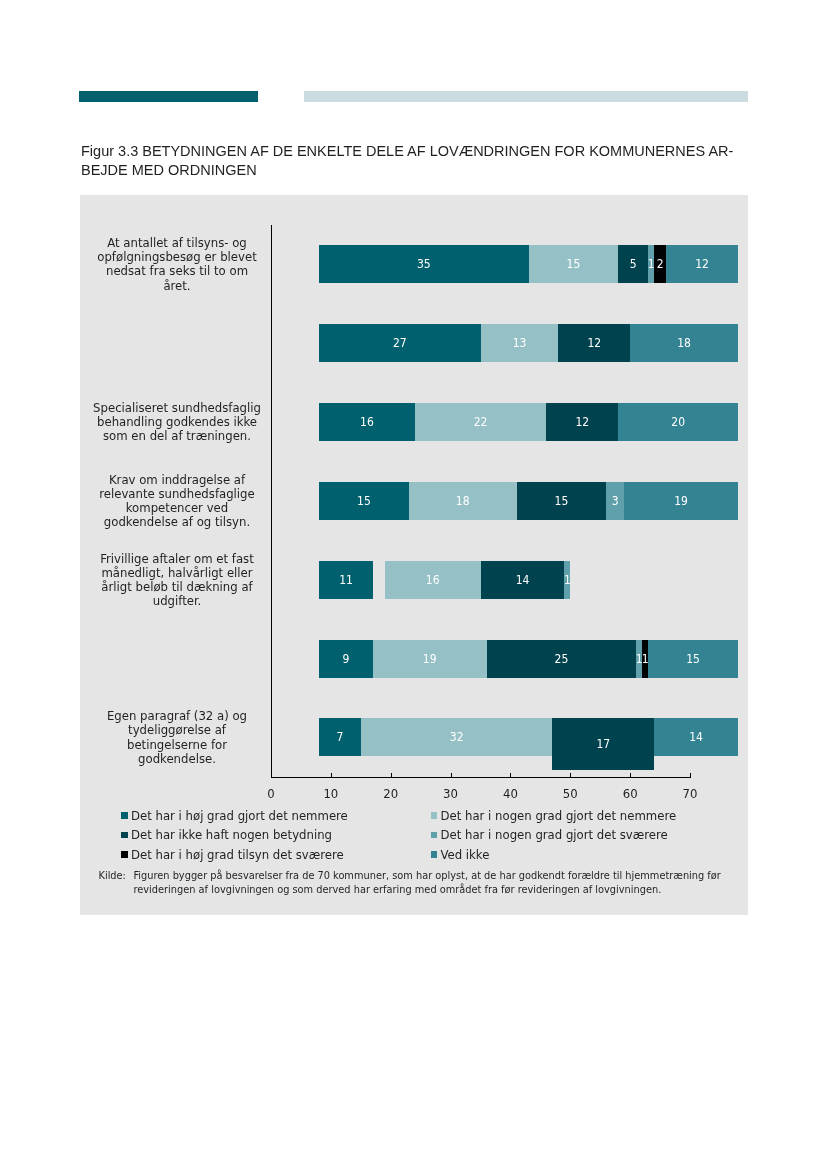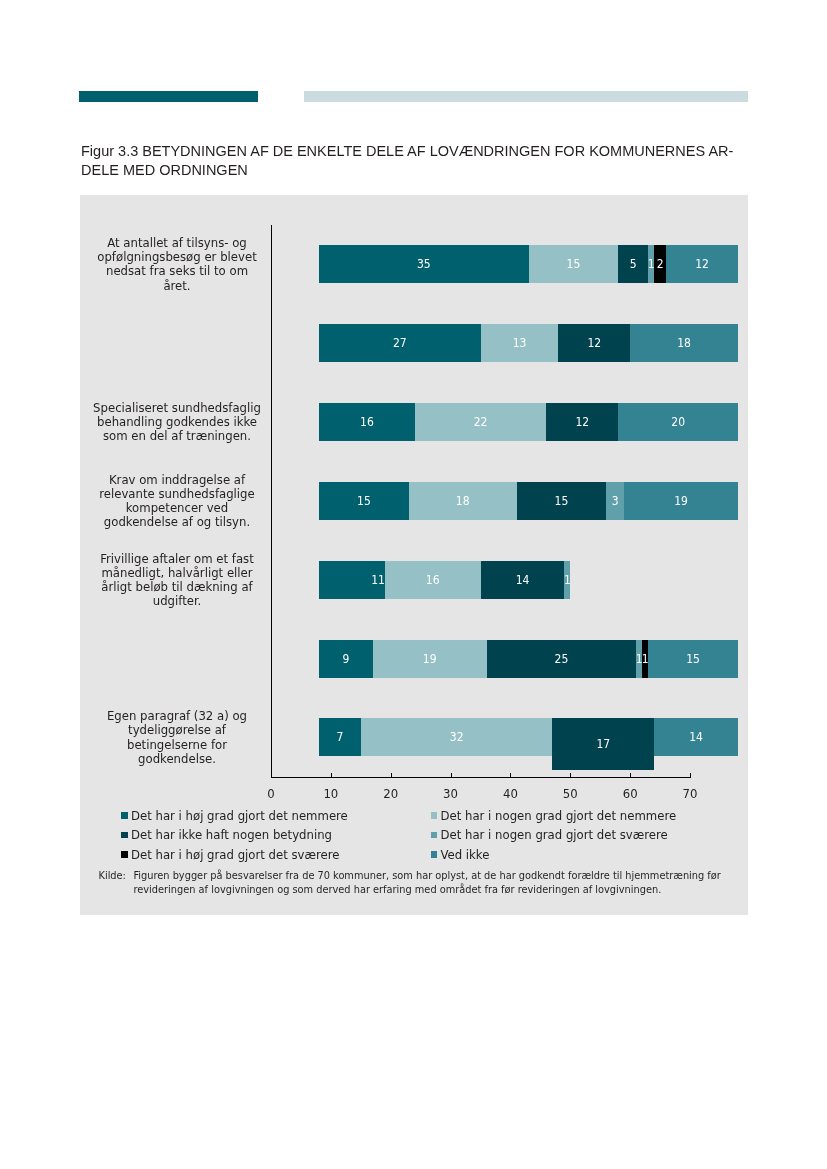--- a/index.html
+++ b/index.html
@@ -52,21 +52,21 @@
 </head>
 <body>
 
 <div class="page">
 
   <div class="hdr-dark" style="background: rgb(0, 96, 110);"></div>
   <div class="hdr-light" style="background: rgb(203, 220, 225);"></div>
 
   <div class="fig-title">
     <div>Figur 3.3 BETYDNINGEN AF DE ENKELTE DELE AF LOVÆNDRINGEN FOR KOMMUNERNES AR-</div>
-    <div>DELE MED ORDNINGEN</div>
+    <div>BEJDE MED ORDNINGEN</div>
   </div>
 
   <div class="panel" style="background: rgb(229, 229, 229);">
     <div class="axis-v"></div>
     <div class="axis-h"></div>
     <div id="bars">
         <div class="barrow" style="top: 50.3px; left: 191px; width: 419px; height: 38px;">
           <div class="seg" style="left: 0px; width: 209.5px; height: 38px; background: rgb(0, 96, 110); color: rgb(255, 255, 255);">35</div>
           <div class="seg" style="left: 209.5px; width: 89.7857px; height: 38px; background: rgb(149, 192, 198); color: rgb(255, 255, 255);">15</div>
           <div class="seg" style="left: 299.286px; width: 29.9286px; height: 38px; background: rgb(0, 66, 78); color: rgb(255, 255, 255);">5</div>
@@ -90,21 +90,21 @@
         </div>
         <div class="barrow" style="top: 286.85px; left: 191px; width: 419px; height: 38px;">
           <div class="seg" style="left: 0px; width: 89.7857px; height: 38px; background: rgb(0, 96, 110); color: rgb(255, 255, 255);">15</div>
           <div class="seg" style="left: 89.7857px; width: 107.743px; height: 38px; background: rgb(149, 192, 198); color: rgb(255, 255, 255);">18</div>
           <div class="seg" style="left: 197.529px; width: 89.7857px; height: 38px; background: rgb(0, 66, 78); color: rgb(255, 255, 255);">15</div>
           <div class="seg" style="left: 287.314px; width: 17.9571px; height: 38px; background: rgb(95, 160, 171); color: rgb(255, 255, 255);">3</div>
           <div class="seg" style="left: 305.271px; width: 113.729px; height: 38px; background: rgb(51, 131, 147); color: rgb(255, 255, 255);">19</div>
           <div class="catlabel">Krav om inddragelse af relevante sundhedsfaglige kompetencer ved godkendelse af og tilsyn.</div>
         </div>
         <div class="barrow" style="top: 365.7px; left: 191px; width: 419px; height: 38px;">
-          <div class="seg" style="left: 0px; width: 54px; height: 38px; background: rgb(0, 96, 110); color: rgb(255, 255, 255); padding-left: 32px;">11</div>
+          <div class="seg" style="left: 0px; width: 54px; height: 38px; background: rgb(0, 96, 110); color: rgb(255, 255, 255);">11</div>
           <div class="seg" style="left: 65.8429px; width: 95.7714px; height: 38px; background: rgb(149, 192, 198); color: rgb(255, 255, 255);">16</div>
           <div class="seg" style="left: 161.614px; width: 83.8px; height: 38px; background: rgb(0, 66, 78); color: rgb(255, 255, 255);">14</div>
           <div class="seg" style="left: 245.414px; width: 5.98571px; height: 38px; background: rgb(95, 160, 171); color: rgb(255, 255, 255);">1</div>
           <div class="catlabel">Frivillige aftaler om et fast månedligt, halvårligt eller årligt beløb til dækning af udgifter.</div>
         </div>
         <div class="barrow" style="top: 444.55px; left: 191px; width: 419px; height: 38px;">
           <div class="seg" style="left: 0px; width: 53.8714px; height: 38px; background: rgb(0, 96, 110); color: rgb(255, 255, 255);">9</div>
           <div class="seg" style="left: 53.8714px; width: 113.729px; height: 38px; background: rgb(149, 192, 198); color: rgb(255, 255, 255);">19</div>
           <div class="seg" style="left: 167.6px; width: 149.643px; height: 38px; background: rgb(0, 66, 78); color: rgb(255, 255, 255);">25</div>
           <div class="seg" style="left: 317.243px; width: 5.98571px; height: 38px; background: rgb(95, 160, 171); color: rgb(255, 255, 255);">1</div>
@@ -149,21 +149,21 @@
         <div class="legitem" style="left: 41px; top: 19.6px;">
           <span class="legmark" style="background: rgb(0, 66, 78);"></span>
           <span>Det har ikke haft nogen betydning</span>
         </div>
         <div class="legitem" style="left: 350.5px; top: 19.6px;">
           <span class="legmark" style="background: rgb(95, 160, 171);"></span>
           <span>Det har i nogen grad gjort det sværere</span>
         </div>
         <div class="legitem" style="left: 41px; top: 39.2px;">
           <span class="legmark" style="background: rgb(0, 2, 4);"></span>
-          <span>Det har i høj grad gjort det sværere</span>
+          <span>Det har i høj grad tilsyn det sværere</span>
         </div>
         <div class="legitem" style="left: 350.5px; top: 39.2px;">
           <span class="legmark" style="background: rgb(51, 131, 147);"></span>
           <span>Ved ikke</span>
         </div>
       </div>
     <div class="src">
       <span class="src-label">Kilde:</span>
       <span class="src-text">Figuren bygger på besvarelser fra de 70 kommuner, som har oplyst, at de har godkendt forældre til hjemmetræning før revideringen af lovgivningen og som derved har erfaring med området fra før revideringen af lovgivningen.</span>
     </div>

